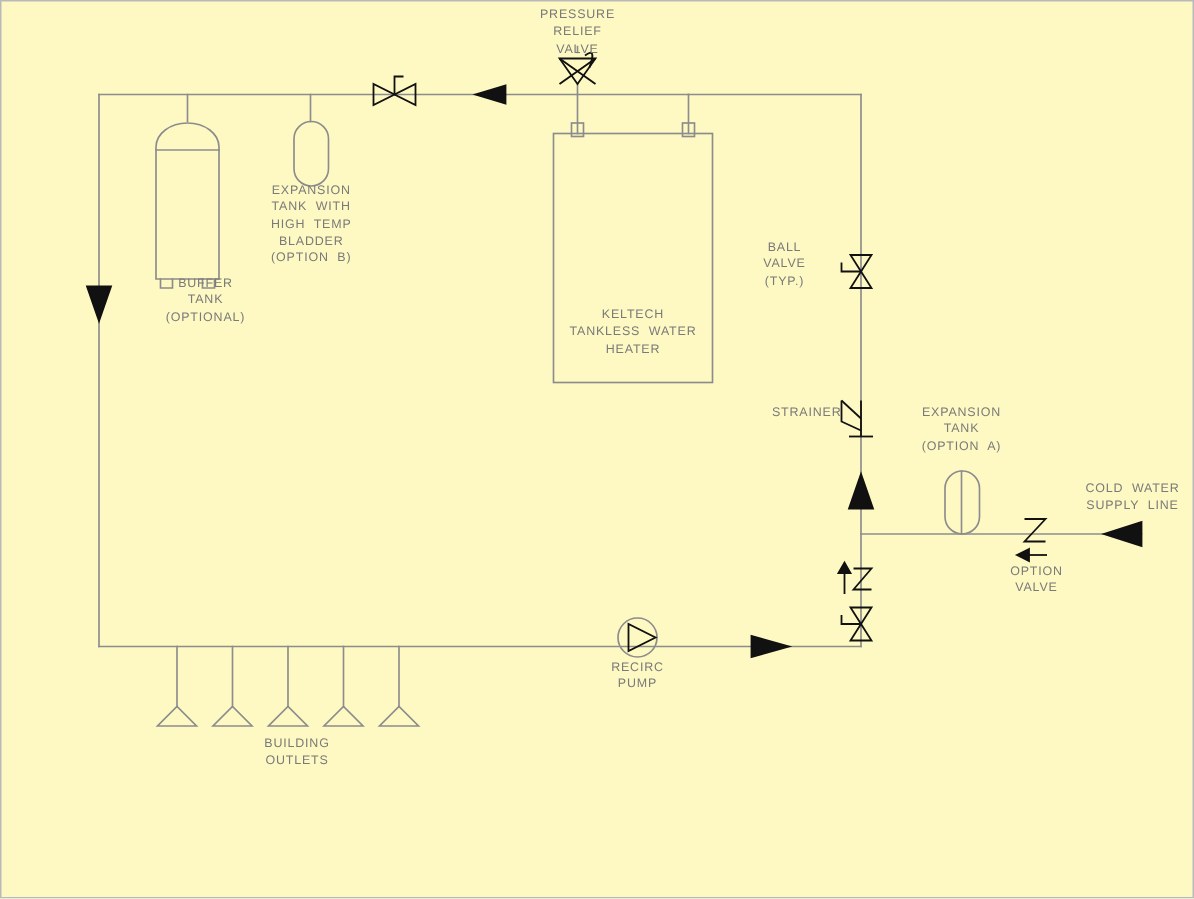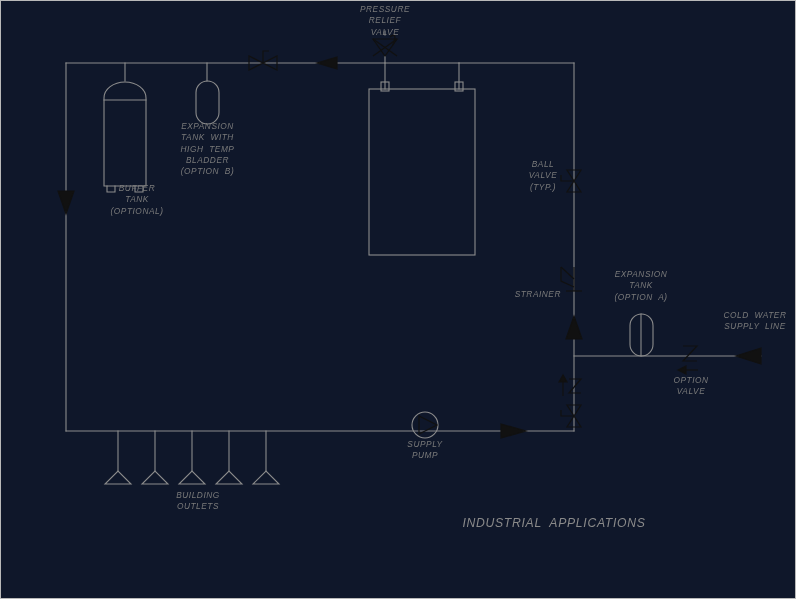--- a/index.html
+++ b/index.html
@@ -1,18 +1,18 @@
 <!DOCTYPE html>
 <html><head>
 <meta charset="utf-8">
 <style>
   html,body{margin:0;padding:0;background:#ffffff;}
   body{width:796px;height:599px;position:relative;overflow:hidden;
        font-family:"Liberation Sans", sans-serif;}
-  #frame{position:absolute;inset:0;border:1px solid #b9b9b9;box-sizing:border-box;background:#0f172a;font-style:italic;}
+  #frame{position:absolute;inset:0;border:1px solid #b9b9b9;box-sizing:border-box;background:#fef9c3;}
   svg#dwg{position:absolute;left:0;top:0;width:796px;height:599px;}
   .lbl{position:absolute;color:#7a7a7a;font-size:8.3px;line-height:11.3px;
        letter-spacing:.55px;text-align:center;white-space:pre;}
   #apps{position:absolute;left:380px;top:480px;width:320px;color:#8a8a8a;
         font-size:12.2px;line-height:17.1px;letter-spacing:.7px;white-space:pre;}
   #apps .ttl{display:block;text-align:center;padding-left:26px;}
   #apps ul{list-style:none;margin:0;padding:0;}
 </style>
 </head>
 <body>
@@ -140,45 +140,47 @@
   <div class="lbl" style="left:164px;top:120px;width:85px;">EXPANSION
 TANK  WITH
 HIGH  TEMP
 BLADDER
 (OPTION  B)</div>
 
   <div class="lbl" style="left:96px;top:182px;width:80px;">BUFFER
 TANK
 (OPTIONAL)</div>
 
+  <div class="lbl" style="left:371px;top:203px;width:100px;">KELTECH
+TANKLESS  WATER
+HEATER</div>
 
-  <div class="lbl" style="left:518px;top:158px;width:48px;">BALL
+  <div class="lbl" style="left:498px;top:158px;width:48px;">BALL
 VALVE
 (TYP.)</div>
 
-  <div class="lbl" style="left:505px;top:268px;width:55px;text-align:right;margin-top:20px;">STRAINER</div>
+  <div class="lbl" style="left:505px;top:268px;width:55px;text-align:right;">STRAINER</div>
 
   <div class="lbl" style="left:597px;top:268px;width:86px;">EXPANSION
 TANK
 (OPTION  A)</div>
 
-  <div class="lbl" style="left:714px;top:309px;width:80px;">COLD  WATER
+  <div class="lbl" style="left:714px;top:319px;width:80px;">COLD  WATER
 SUPPLY  LINE</div>
 
   <div class="lbl" style="left:659px;top:374px;width:62px;">OPTION
 VALVE</div>
 
-  <div class="lbl" style="left:394px;top:438px;width:60px;">SUPPLY
+  <div class="lbl" style="left:394px;top:438px;width:60px;">RECIRC
 PUMP</div>
 
   <div class="lbl" style="left:164px;top:489px;width:66px;">BUILDING
 OUTLETS</div>
 
   <div id="apps">
-    <span class="ttl">INDUSTRIAL  APPLICATIONS</span>
     <ul>
       
       
       
       
       
       
     </ul>
   </div>
 

